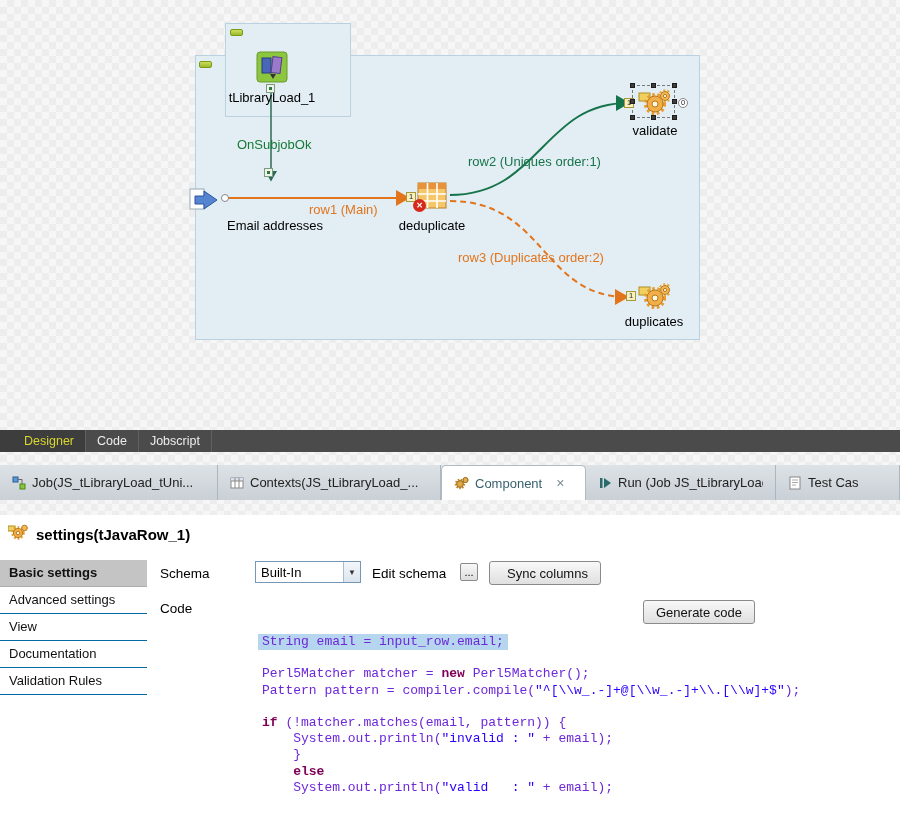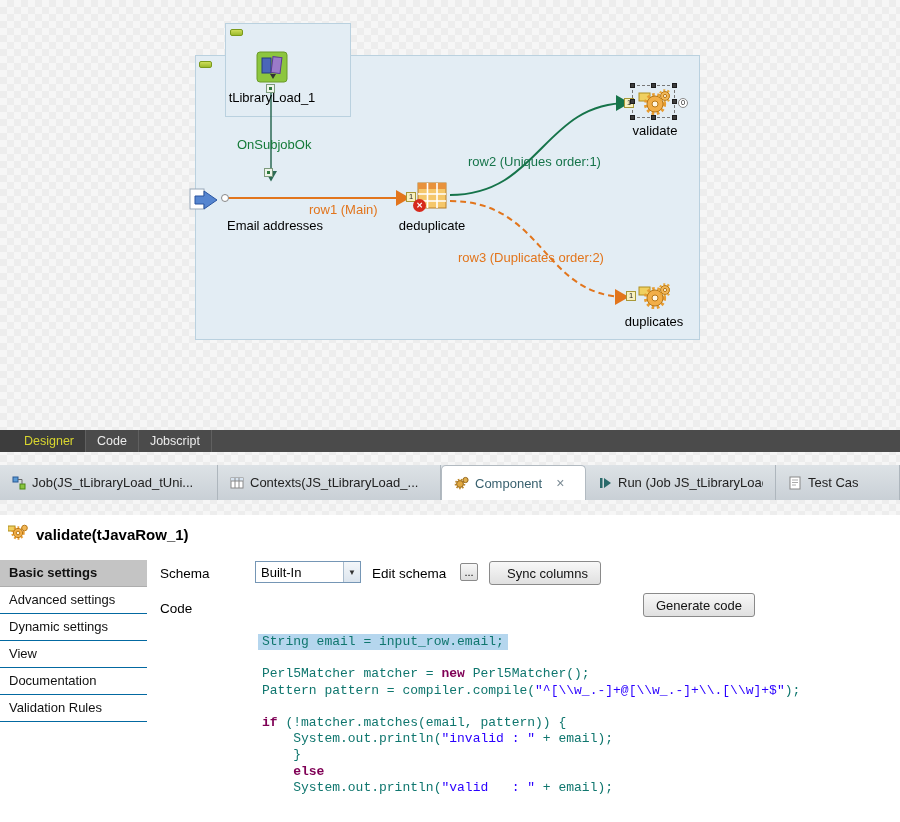--- a/index.html
+++ b/index.html
@@ -73,21 +73,21 @@
   .mini-btn { position:absolute; width:18px; height:18px; font-size:11px; line-height:10px;
     border:1px solid #8a8a8a; background:linear-gradient(#f8f8f8,#dddddd); border-radius:2px; font-family:inherit; }
   .std-btn { position:absolute; height:24px; padding:0 12px; font-size:13px; color:#111;
     border:1px solid #8a8a8a; background:linear-gradient(#f8f8f8,#e0e0e0); border-radius:3px; font-family:inherit; }
 
   
   .code-editor { position:absolute; left:258px; top:116px; right:0; bottom:0; background:#fff; padding-top:3px; overflow:hidden; }
   .code-line { white-space:pre; font-family:"Liberation Mono","DejaVu Sans Mono",monospace;
     font-size:13px; line-height:16.2px; height:16.2px; padding:0 4px; color:#000; }
   .code-line.hl { background:var(--line-highlight,#b5d6ee); width:fit-content; }
-  .tok-p { color:#0f766e; }
+  .tok-p { color:#6d28d9; }
   .tok-k { color:var(--keyword,#7f0055); font-weight:bold; }
   .tok-s { color:var(--string-blue,#2a00ff); }
 </style>
 </head>
 <body>
 
 <div class="screen">
 
   <div class="canvas">
     <div class="subjob subjob-main"></div>
@@ -257,43 +257,42 @@
     <div class="panel-header">
       <span class="picon">
         <svg width="20" height="18" viewBox="0 0 20 18">
             <rect x="0" y="3" width="7" height="5" fill="#f0d060" stroke="#b09020"></rect>
             <circle cx="10" cy="10" r="5.6" fill="none" stroke="#e89c30" stroke-width="2.2" stroke-dasharray="1.8 1.8"></circle>
             <circle cx="10" cy="10" r="4.6" fill="#f2ae48" stroke="#b87818"></circle>
             <circle cx="10" cy="10" r="1.8" fill="#fff6e4" stroke="#b87818"></circle>
             <circle cx="16.5" cy="5" r="2.8" fill="#f2b858" stroke="#b87818"></circle>
           </svg>
       </span>
-      <span class="panel-title">validate(tJavaRow_1)</span>
+      <span class="panel-title">settings(tJavaRow_1)</span>
     </div>
 
     <div class="sidebar">
       <div class="side-item active">Basic settings</div>
       <div class="side-item">Advanced settings</div>
-      <div class="side-item">Dynamic settings</div>
       <div class="side-item">View</div>
       <div class="side-item">Documentation</div>
       <div class="side-item">Validation Rules</div>
     </div>
 
     <span class="field-label" style="left:160px;top:51px;">Schema</span>
     <div class="combo" style="left:255px;top:46px;">
       <span class="combo-text">Built-In</span>
       <span class="combo-arrow">▼</span>
     </div>
     <span class="field-label" style="left:372px;top:51px;">Edit schema</span>
     <button class="mini-btn" style="left:460px;top:48px;">...</button>
     <button class="std-btn" style="left:489px;top:46px;padding-left:17px;">Sync columns</button>
 
     <span class="field-label" style="left:160px;top:86px;">Code</span>
-    <button class="std-btn" style="left:643px;top:78px;">Generate code</button>
+    <button class="std-btn" style="left:643px;top:85px;">Generate code</button>
 
     <div class="code-editor">
         <div class="code-line hl"><span class="tok-p">String email = input_row.email;</span></div>
         <div class="code-line">&nbsp;</div>
         <div class="code-line"><span class="tok-p">Perl5Matcher matcher = </span><span class="tok-k">new</span><span class="tok-p"> Perl5Matcher();</span></div>
         <div class="code-line"><span class="tok-p">Pattern pattern = compiler.compile(</span><span class="tok-s">"^[\\w_.-]+@[\\w_.-]+\\.[\\w]+$"</span><span class="tok-p">);</span></div>
         <div class="code-line">&nbsp;</div>
         <div class="code-line"><span class="tok-k">if</span><span class="tok-p"> (!matcher.matches(email, pattern)) {</span></div>
         <div class="code-line"><span class="tok-p">    System.out.println(</span><span class="tok-s">"invalid : "</span><span class="tok-p"> + email);</span></div>
         <div class="code-line"><span class="tok-p">    }</span></div>

